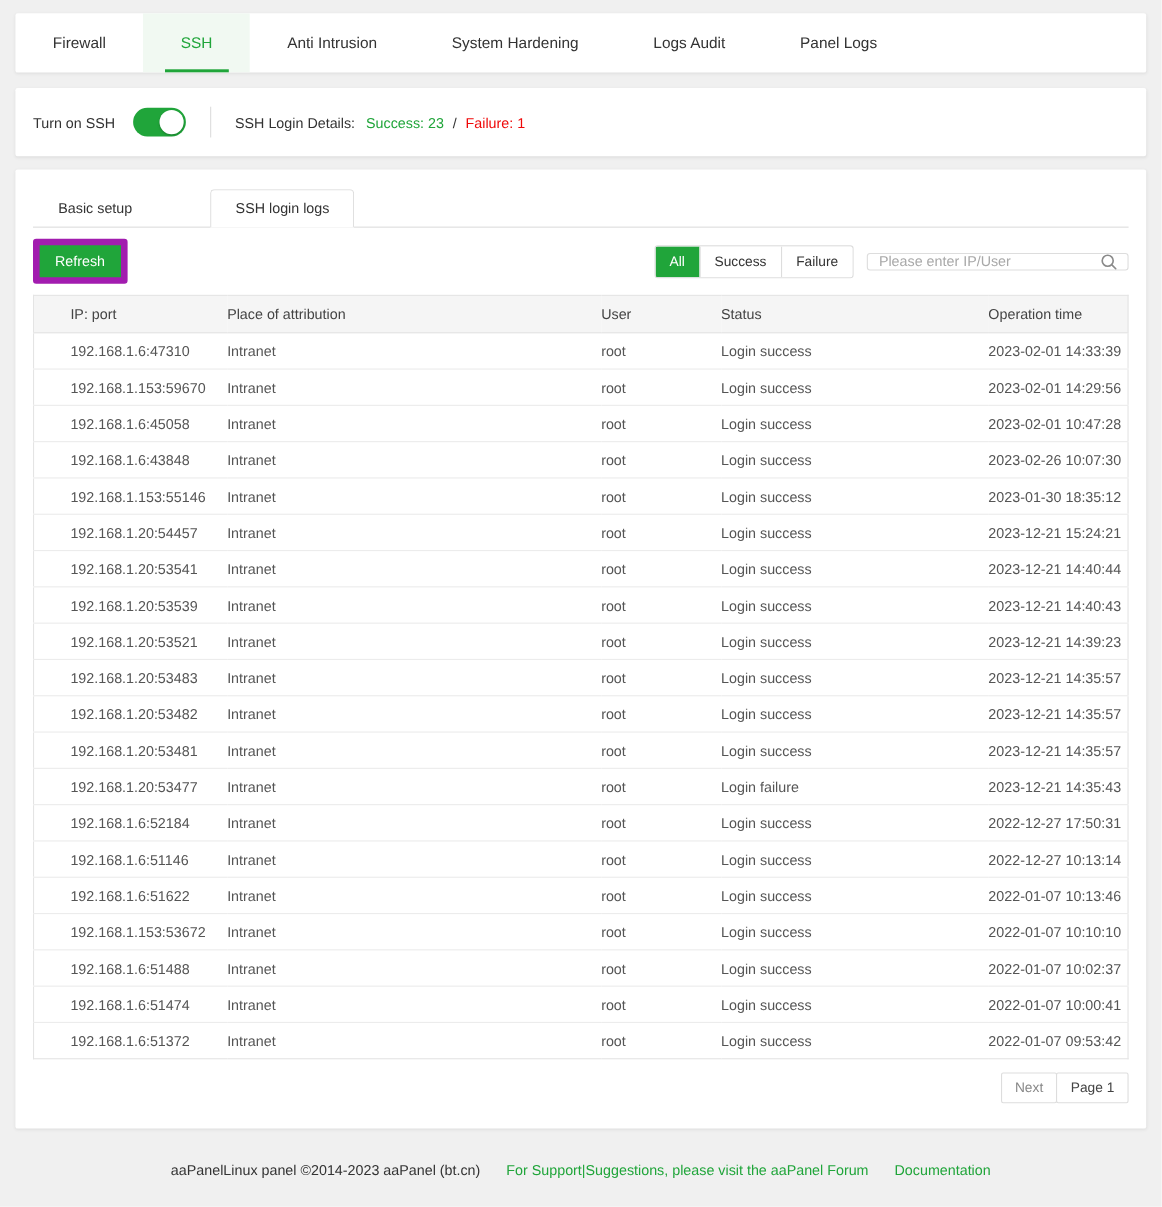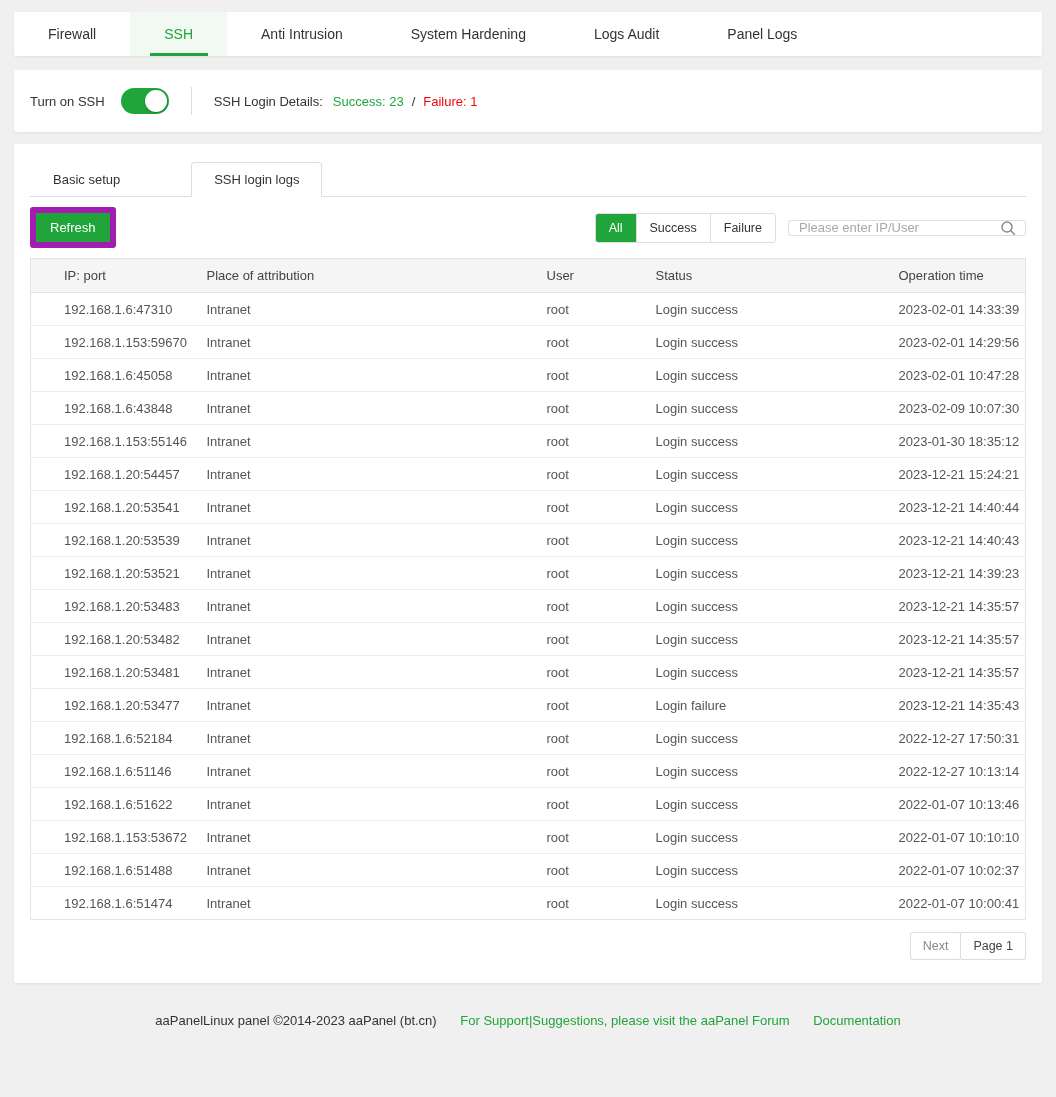--- a/index.html
+++ b/index.html
@@ -9,21 +9,21 @@
     background:#f0f0f0;
     font-family:"Liberation Sans", sans-serif;
     color:#333;
   }
   .card {
     background:#fff; margin:0 14px; border-radius:2px;
     box-shadow:0 1px 3px rgba(0,0,0,0.07);
   }
 
   
-  .nav-card { margin-top:12px; height:44px; display:flex; align-items:stretch; overflow:hidden; }
+  .nav-card { margin-top:12px; height:54px; display:flex; align-items:stretch; overflow:hidden; }
   .nav-tab {
     display:flex; align-items:center; padding:0 34px;
     font-size:14px; color:#333; cursor:pointer; position:relative; white-space:nowrap;
   }
   .nav-tab.active { background:#f1f9f2; color:#20a53a; }
   .nav-tab.active::after {
     content:""; position:absolute; left:50%; bottom:0; transform:translateX(-50%);
     width:58px; height:3px; background:#20a53a;
   }
 
@@ -212,21 +212,21 @@
       <td>Intranet</td>
       <td>root</td>
       <td class="st-success">Login success</td>
       <td>2023-02-01 10:47:28</td>
     </tr>
         <tr>
       <td>192.168.1.6:43848</td>
       <td>Intranet</td>
       <td>root</td>
       <td class="st-success">Login success</td>
-      <td>2023-02-09 10:07:30</td>
+      <td>2023-02-26 10:07:30</td>
     </tr>
         <tr>
       <td>192.168.1.153:55146</td>
       <td>Intranet</td>
       <td>root</td>
       <td class="st-success">Login success</td>
       <td>2023-01-30 18:35:12</td>
     </tr>
         <tr>
       <td>192.168.1.20:54457</td>
@@ -318,20 +318,27 @@
       <td>root</td>
       <td class="st-success">Login success</td>
       <td>2022-01-07 10:02:37</td>
     </tr>
         <tr>
       <td>192.168.1.6:51474</td>
       <td>Intranet</td>
       <td>root</td>
       <td class="st-success">Login success</td>
       <td>2022-01-07 10:00:41</td>
+    </tr>
+        <tr>
+      <td>192.168.1.6:51372</td>
+      <td>Intranet</td>
+      <td>root</td>
+      <td class="st-success">Login success</td>
+      <td>2022-01-07 09:53:42</td>
     </tr>
       </tbody>
   </table>
 
   <div class="pagination">
     <button class="page-btn next">Next</button>
     <button class="page-btn current">Page 1</button>
   </div>
 </section>
 

